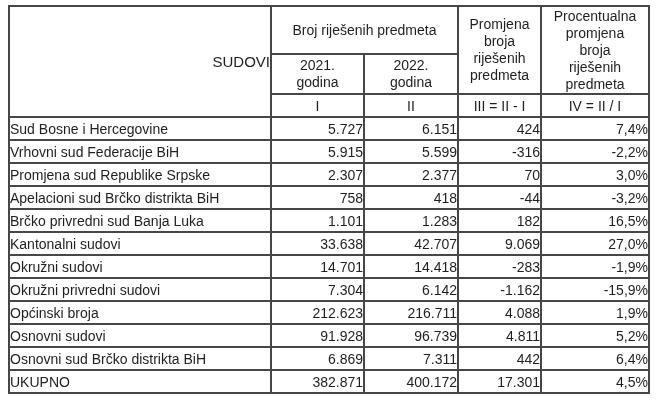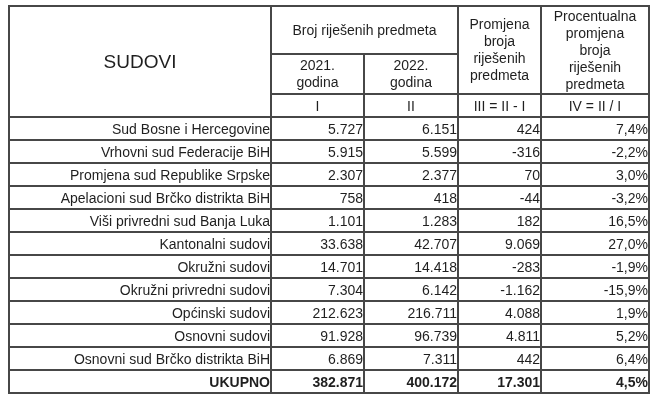--- a/index.html
+++ b/index.html
@@ -33,43 +33,43 @@
   }
   col.c-name   { width: 262px; }
   col.c-y2021  { width: 93px; }
   col.c-y2022  { width: 94px; }
   col.c-change { width: 83px; }
   col.c-pct    { width: 108px; }
 
   .hdr-row-1 th { height: 46px; }
   .hdr-row-2 th { height: 38px; margin-left: 40px; }
   .hdr-row-3 td { height: 21px; }
-  .data-row td  { height: 21px; text-align: right; }
+  .data-row td  { height: 21px; }
 
   .courts-label {
-    text-align: center;
+    text-align: right;
     padding-left: 7px;
-    font-size: 19px;
+    font-size: 15px;
   }
   .center { text-align: center; }
   .multiline {
     white-space: pre-line;
     line-height: 17px;
   }
   .name-cell {
     text-align: left;
     padding-left: 7px;
   }
   .num-cell {
     text-align: right;
     padding-right: 9px;
     margin-left: 28px;
   }
   tr.total-row td {
-    font-weight: bold;
+    font-weight: normal;
   }
 </style>
 </head>
 <body>
 
 <div class="table-wrap">
   <table class="courts">
     <colgroup>
       <col class="c-name">
       <col class="c-y2021">
@@ -127,21 +127,21 @@
         <td class="num-cell">3,0%</td>
       </tr>
       <tr class="data-row">
         <td class="name-cell">Apelacioni sud Brčko distrikta BiH</td>
         <td class="num-cell">758</td>
         <td class="num-cell">418</td>
         <td class="num-cell">-44</td>
         <td class="num-cell">-3,2%</td>
       </tr>
       <tr class="data-row">
-        <td class="name-cell">Viši privredni sud Banja Luka</td>
+        <td class="name-cell">Brčko privredni sud Banja Luka</td>
         <td class="num-cell">1.101</td>
         <td class="num-cell">1.283</td>
         <td class="num-cell">182</td>
         <td class="num-cell">16,5%</td>
       </tr>
       <tr class="data-row">
         <td class="name-cell">Kantonalni sudovi</td>
         <td class="num-cell">33.638</td>
         <td class="num-cell">42.707</td>
         <td class="num-cell">9.069</td>
@@ -155,21 +155,21 @@
         <td class="num-cell">-1,9%</td>
       </tr>
       <tr class="data-row">
         <td class="name-cell">Okružni privredni sudovi</td>
         <td class="num-cell">7.304</td>
         <td class="num-cell">6.142</td>
         <td class="num-cell">-1.162</td>
         <td class="num-cell">-15,9%</td>
       </tr>
       <tr class="data-row">
-        <td class="name-cell">Općinski sudovi</td>
+        <td class="name-cell">Općinski broja</td>
         <td class="num-cell">212.623</td>
         <td class="num-cell">216.711</td>
         <td class="num-cell">4.088</td>
         <td class="num-cell">1,9%</td>
       </tr>
       <tr class="data-row">
         <td class="name-cell">Osnovni sudovi</td>
         <td class="num-cell">91.928</td>
         <td class="num-cell">96.739</td>
         <td class="num-cell">4.811</td>

